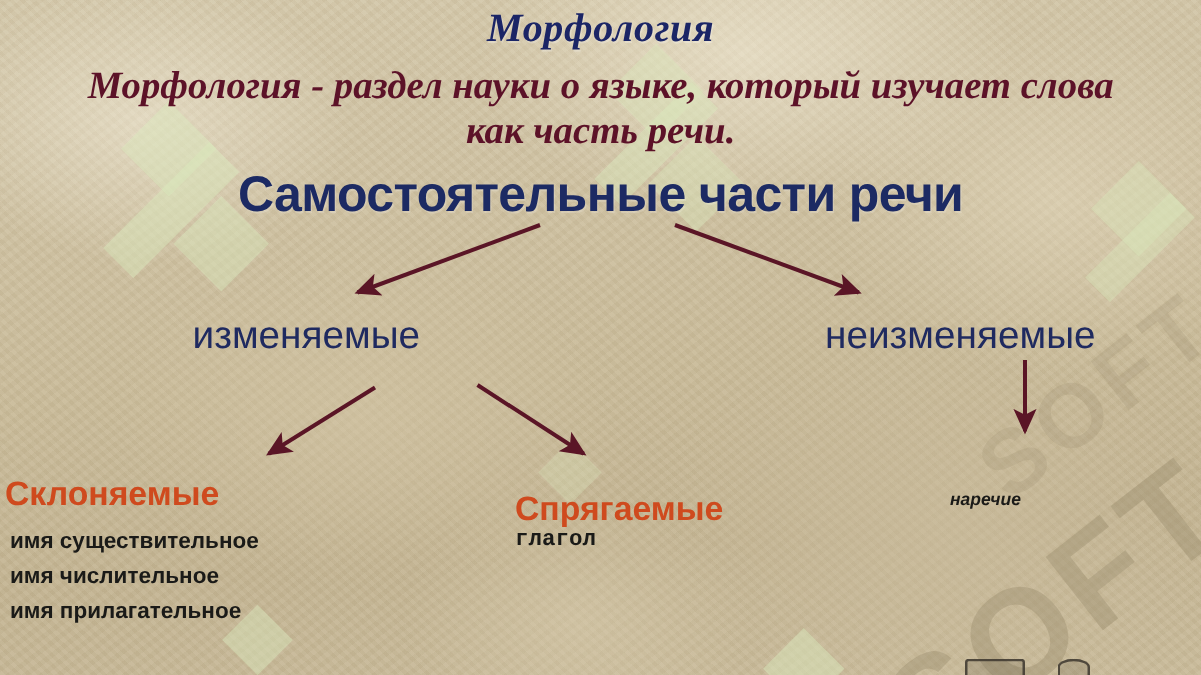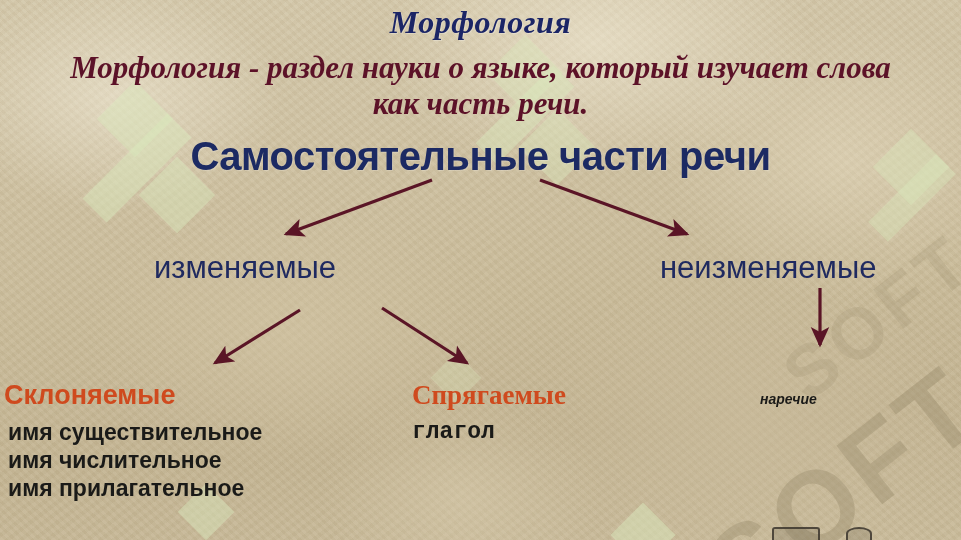--- a/index.html
+++ b/index.html
@@ -101,24 +101,24 @@
   }
   #lvl-izm      { left: 142px; top: 250px; }
   #lvl-neizm    { left: 648px; top: 250px; }
 
   .cat-head {
     font-size: 27px;
     font-weight: bold;
     color: #cf4a1e;
   }
   #cat-sklon { left: 4px;   top: 380px; }
-  #cat-spryag{ left: 412px; top: 380px; font-family: Liberation Serif, serif; }
+  #cat-spryag{ left: 412px; top: 392px; }
 
   .leaf {
-    font-size: 23px;
+    font-size: 18px;
     font-weight: bold;
     color: #1a1a18;
     line-height: 28px;
   }
   #list-sklon { left: 8px;   top: 418px; }
   #list-spryag{ left: 412px; top: 418px; font-family: Liberation Mono, monospace; }
   #leaf-narech{ left: 760px; top: 385px; font-size: 14px; font-style: italic; }
 
   
   .arrow-svg {

